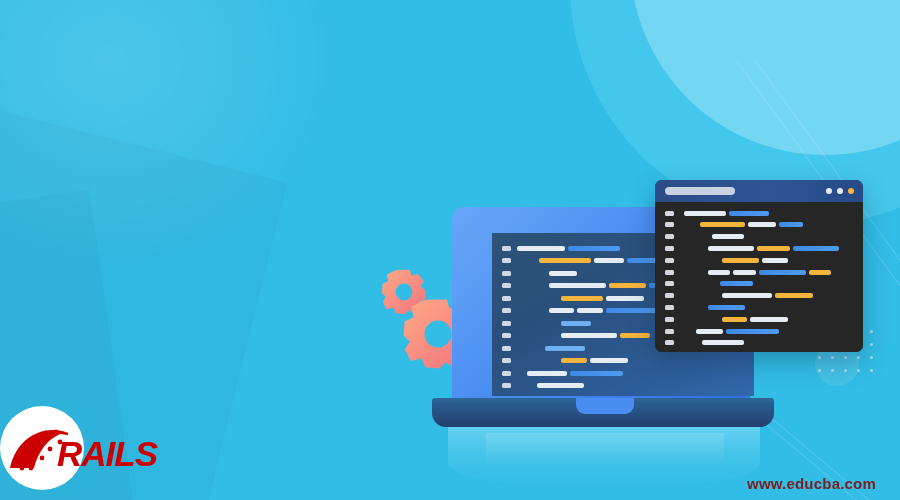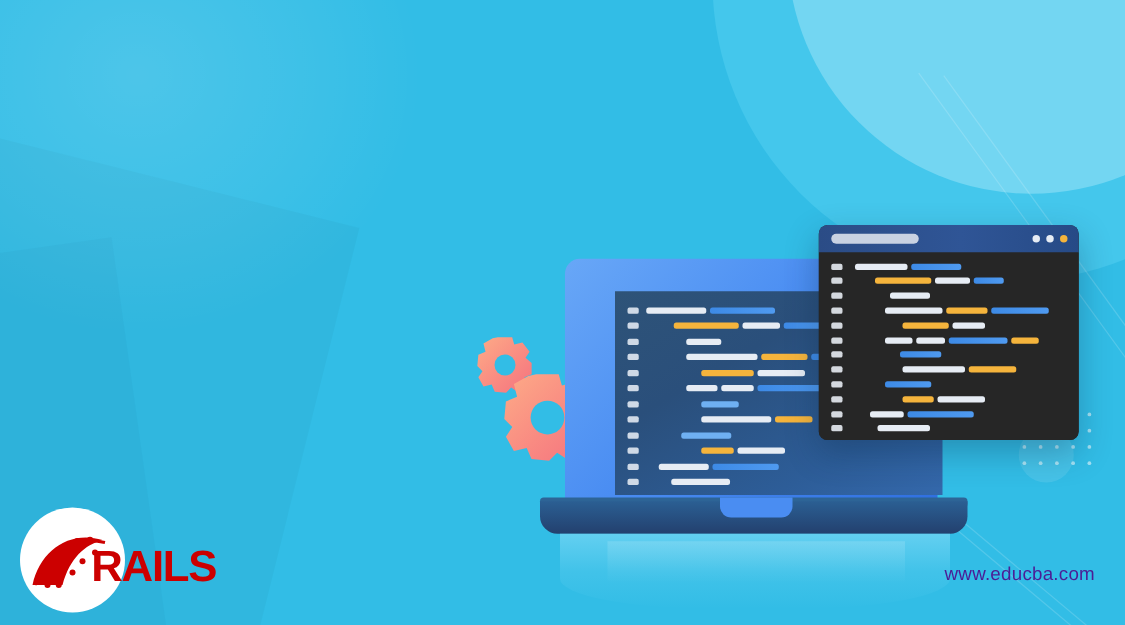--- a/index.html
+++ b/index.html
@@ -235,22 +235,22 @@
     left: 0; top: 22px;
     width: 100%; height: 150px;
     background: #262626;
     overflow: hidden;
   }
   .cw-body .ln { background: #d4d8de; }
 
   
   .rails-logo {
     position: absolute;
-    left: 16px; top: 404px;
-    width: 170px; height: 92px;
+    left: 0; top: 404px;
+    width: 170px; height: 92px; font-style: italic;
   }
   .rails-circle {
     position: absolute;
     left: 0; top: 2px;
     width: 84px; height: 84px;
     border-radius: 50%;
     background: #ffffff;
   }
   .rails-mark { position: absolute; left: 0; top: 2px; width: 84px; height: 84px; }
   .rails-word {
@@ -259,24 +259,24 @@
     font-size: 35px;
     font-weight: bold;
     color: #cc0000;
     letter-spacing: -1px;
     font-family: "Liberation Sans", sans-serif;
   }
 
   
   .site-url {
     position: absolute;
-    right: 24px; bottom: 32px;
-    color: #4c1d95;
+    right: 24px; bottom: 8px;
+    color: #7f1d1d;
     font-size: 15px;
-    font-weight: normal;
+    font-weight: bold;
     letter-spacing: .2px;
   }
 </style>
 </head>
 <body>
 
 <div id="banner">
 
   <div class="bg-base"></div>
   <div class="bg-diag-left"></div>

